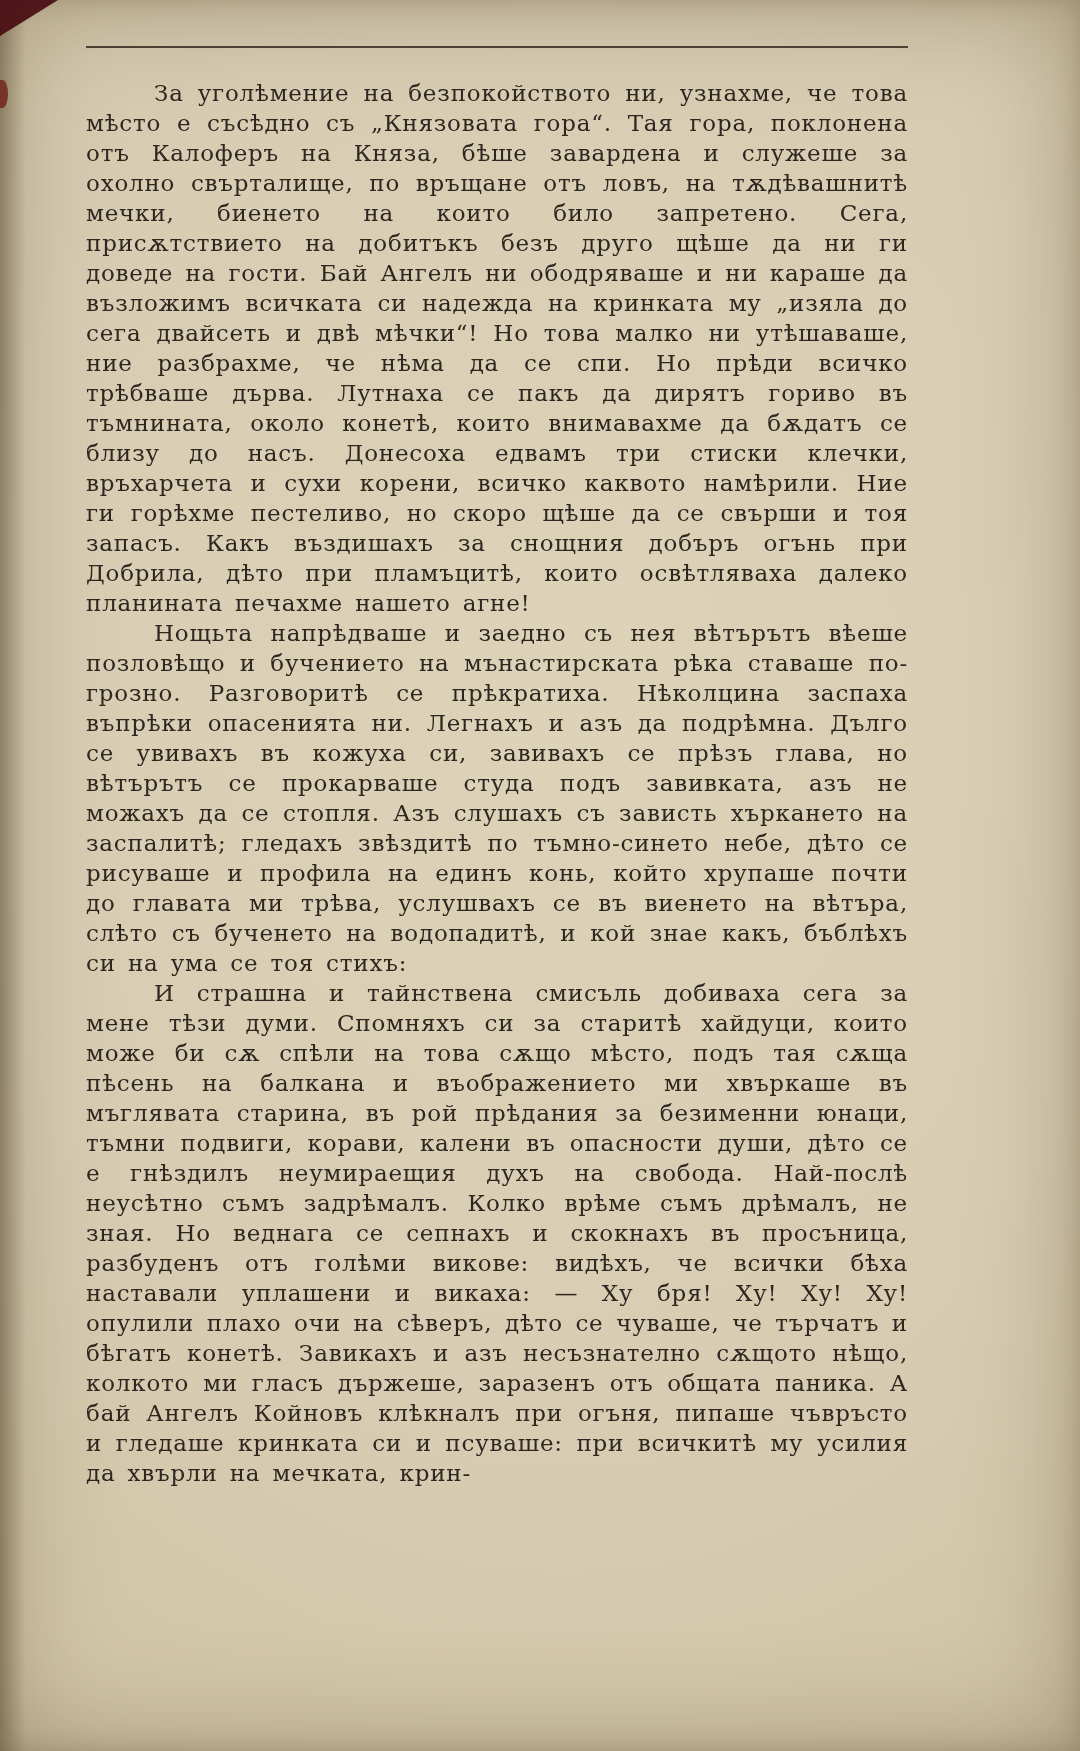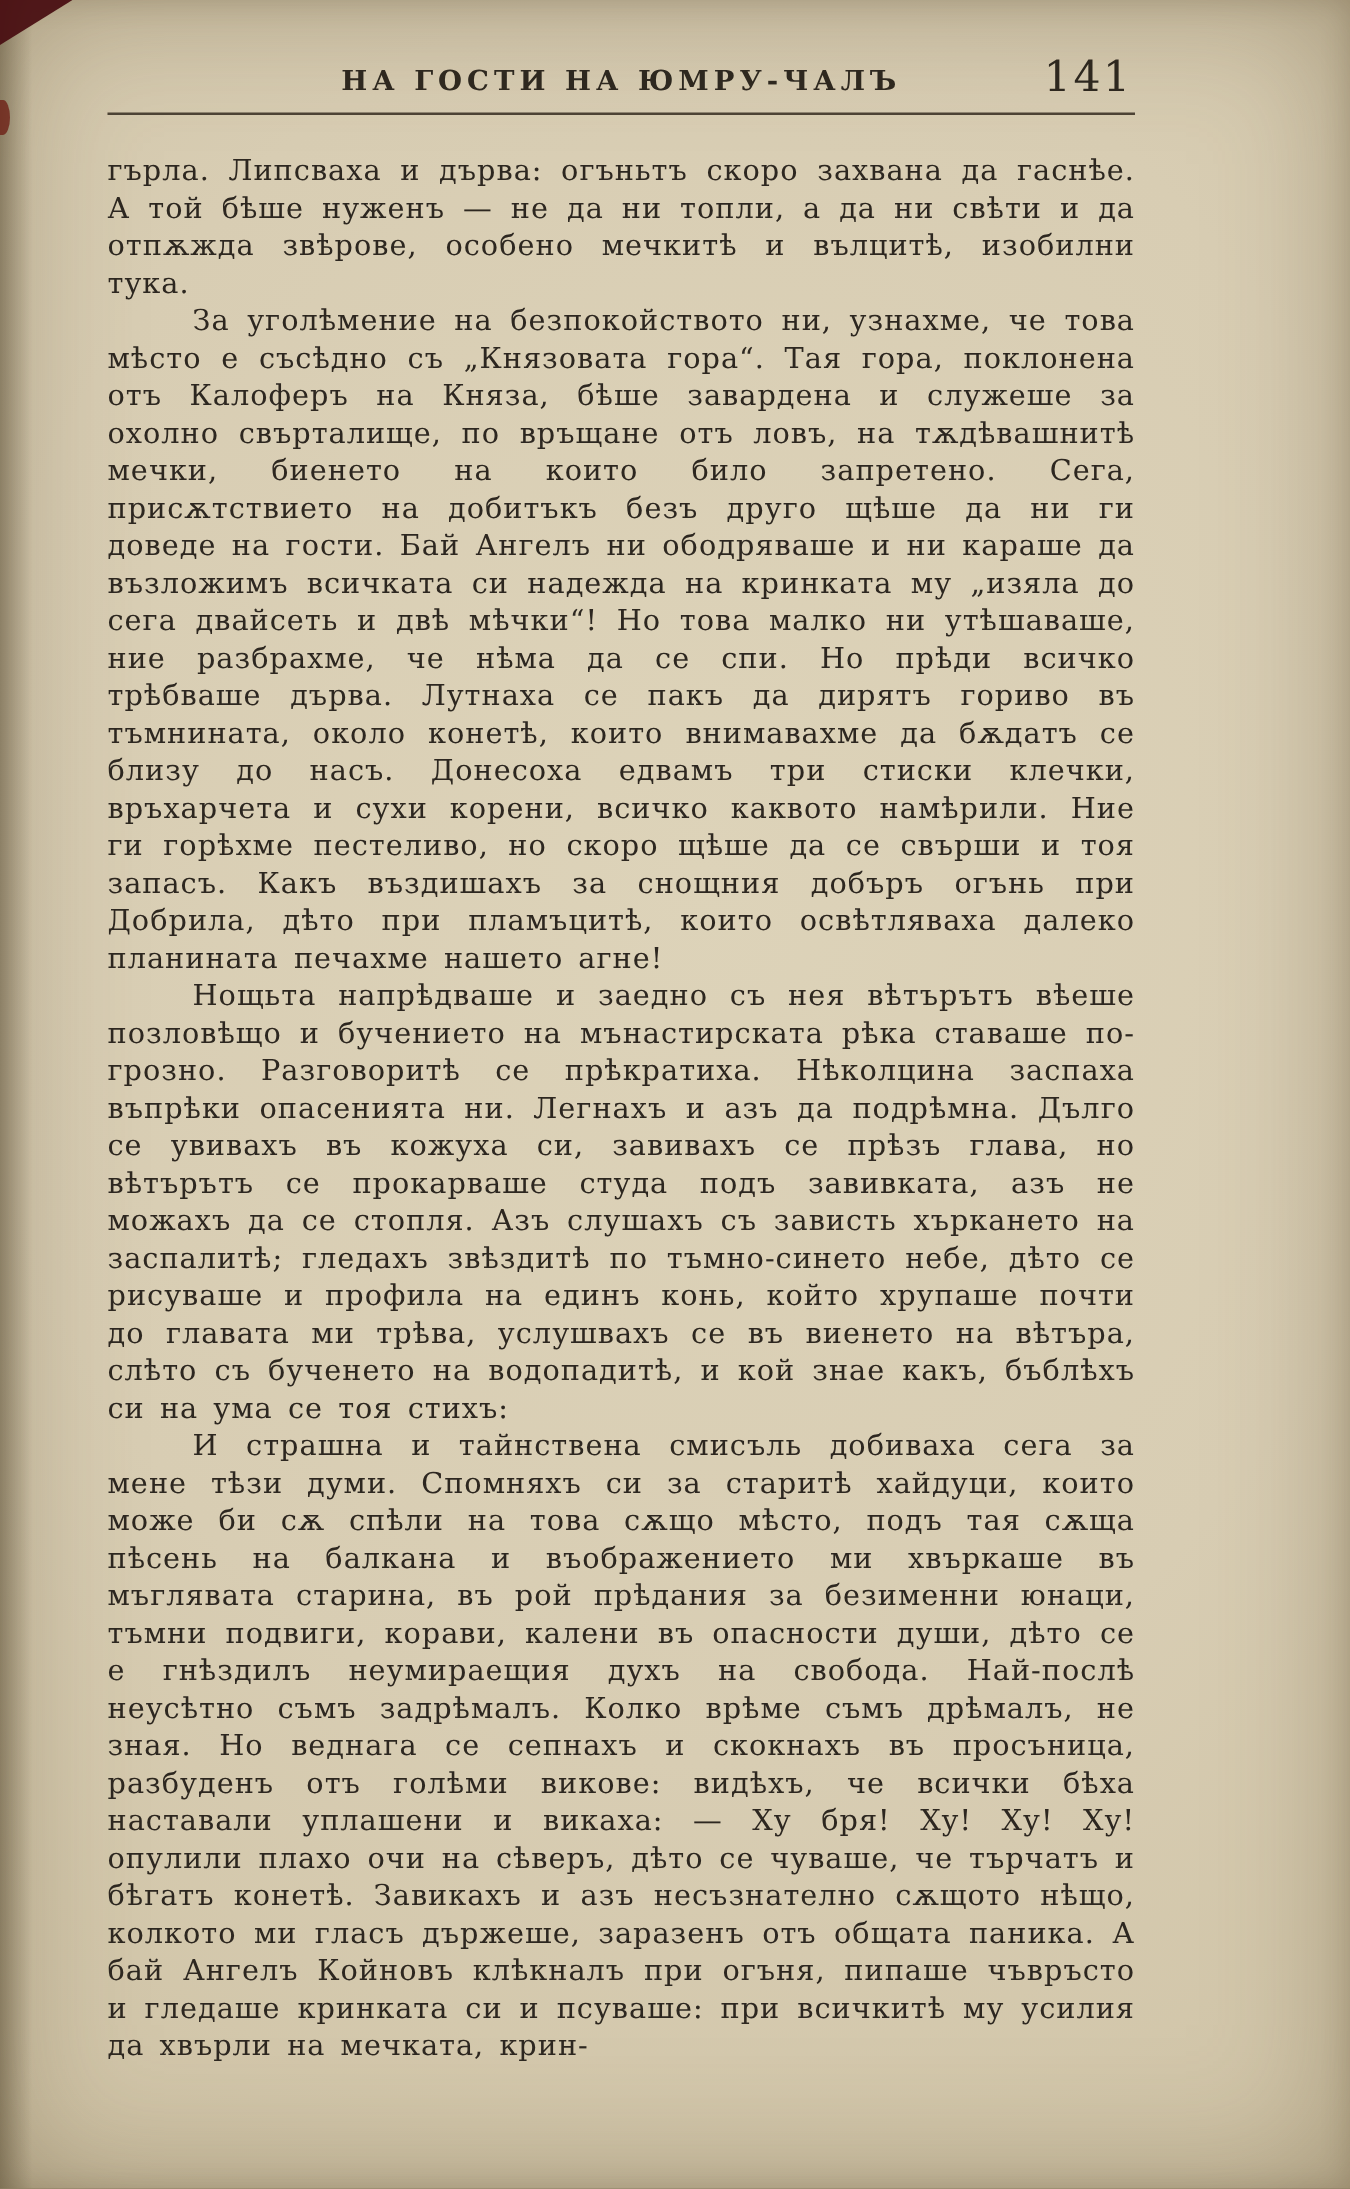--- a/index.html
+++ b/index.html
@@ -114,28 +114,23 @@
 <body>
 
 <div class="page">
 
   <div class="edge-shadow-left"></div>
   <div class="corner-stain"></div>
   <div class="edge-stain"></div>
 
   <div class="text-col">
 
-    <header class="page-header">
-      <div class="running-title">НА ГОСТИ НА ЮМРУ-ЧАЛЪ</div>
-      <div class="page-number">141</div>
-    </header>
 
     <hr class="header-rule">
 
     <main class="page-body">
-      <p class="para first">гърла. Липсваха и дърва: огъньтъ скоро захвана да гаснѣе. А той бѣше нуженъ — не да ни топли, а да ни свѣти и да отпѫжда звѣрове, особено мечкитѣ и вълцитѣ, изобилни тука.</p>
       <p class="para">За уголѣмение на безпокойството ни, узнахме, че това мѣсто е съсѣдно съ „Князовата гора“. Тая гора, поклонена отъ Калоферъ на Княза, бѣше завардена и служеше за охолно свърталище, по връщане отъ ловъ, на тѫдѣвашнитѣ мечки, биенето на които било запретено. Сега, присѫтствието на добитъкъ безъ друго щѣше да ни ги доведе на гости. Бай Ангелъ ни ободряваше и ни караше да възложимъ всичката си надежда на кринката му „изяла до сега двайсеть и двѣ мѣчки“! Но това малко ни утѣшаваше, ние разбрахме, че нѣма да се спи. Но прѣди всичко трѣбваше дърва. Лутнаха се пакъ да дирятъ гориво въ тъмнината, около конетѣ, които внимавахме да бѫдатъ се близу до насъ. Донесоха едвамъ три стиски клечки, връхарчета и сухи корени, всичко каквото намѣрили. Ние ги горѣхме пестеливо, но скоро щѣше да се свърши и тоя запасъ. Какъ въздишахъ за снощния добъръ огънь при Добрила, дѣто при пламъцитѣ, които освѣтляваха далеко планината печахме нашето агне!</p>
       <p class="para">Нощьта напрѣдваше и заедно съ нея вѣтърътъ вѣеше позловѣщо и бучението на мънастирската рѣка ставаше по-грозно. Разговоритѣ се прѣкратиха. Нѣколцина заспаха въпрѣки опасенията ни. Легнахъ и азъ да подрѣмна. Дълго се увивахъ въ кожуха си, завивахъ се прѣзъ глава, но вѣтърътъ се прокарваше студа подъ завивката, азъ не можахъ да се стопля. Азъ слушахъ съ зависть хъркането на заспалитѣ; гледахъ звѣздитѣ по тъмно-синето небе, дѣто се рисуваше и профила на единъ конь, който хрупаше почти до главата ми трѣва, услушвахъ се въ виенето на вѣтъра, слѣто съ бученето на водопадитѣ, и кой знае какъ, бъблѣхъ си на ума се тоя стихъ:</p>
       <p class="para">И страшна и тайнствена смисъль добиваха сега за мене тѣзи думи. Спомняхъ си за старитѣ хайдуци, които може би сѫ спѣли на това сѫщо мѣсто, подъ тая сѫща пѣсень на балкана и въображението ми хвъркаше въ мъглявата старина, въ рой прѣдания за безименни юнаци, тъмни подвиги, корави, калени въ опасности души, дѣто се е гнѣздилъ неумираещия духъ на свобода. Най-послѣ неусѣтно съмъ задрѣмалъ. Колко врѣме съмъ дрѣмалъ, не зная. Но веднага се сепнахъ и скокнахъ въ просъница, разбуденъ отъ голѣми викове: видѣхъ, че всички бѣха наставали уплашени и викаха: — Ху бря! Ху! Ху! Ху! опулили плахо очи на сѣверъ, дѣто се чуваше, че търчатъ и бѣгатъ конетѣ. Завикахъ и азъ несъзнателно сѫщото нѣщо, колкото ми гласъ държеше, заразенъ отъ общата паника. А бай Ангелъ Койновъ клѣкналъ при огъня, пипаше чъвръсто и гледаше кринката си и псуваше: при всичкитѣ му усилия да хвърли на мечката, крин-</p>
     </main>
 
   </div>
 </div>
 
 </body></html>

